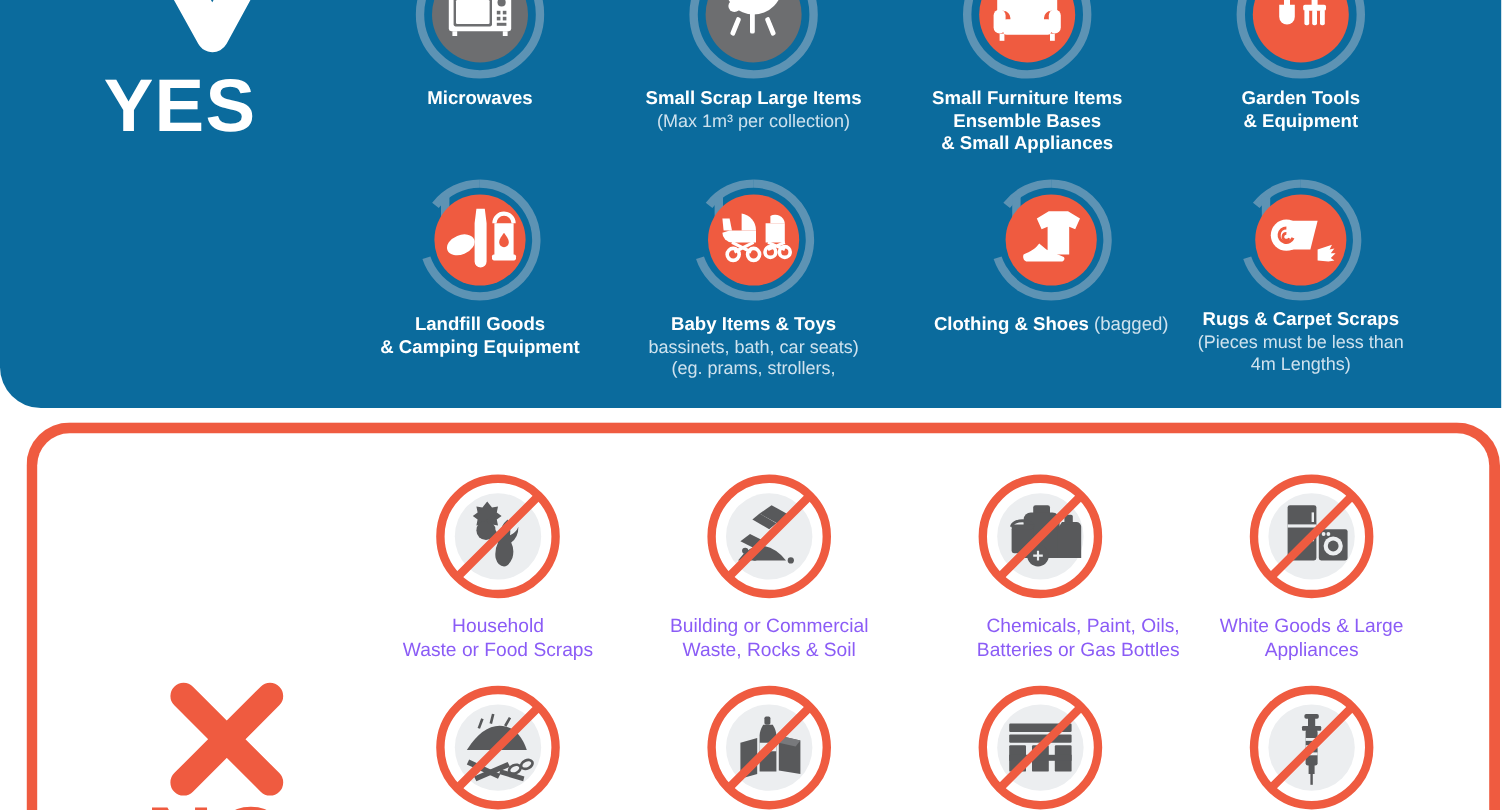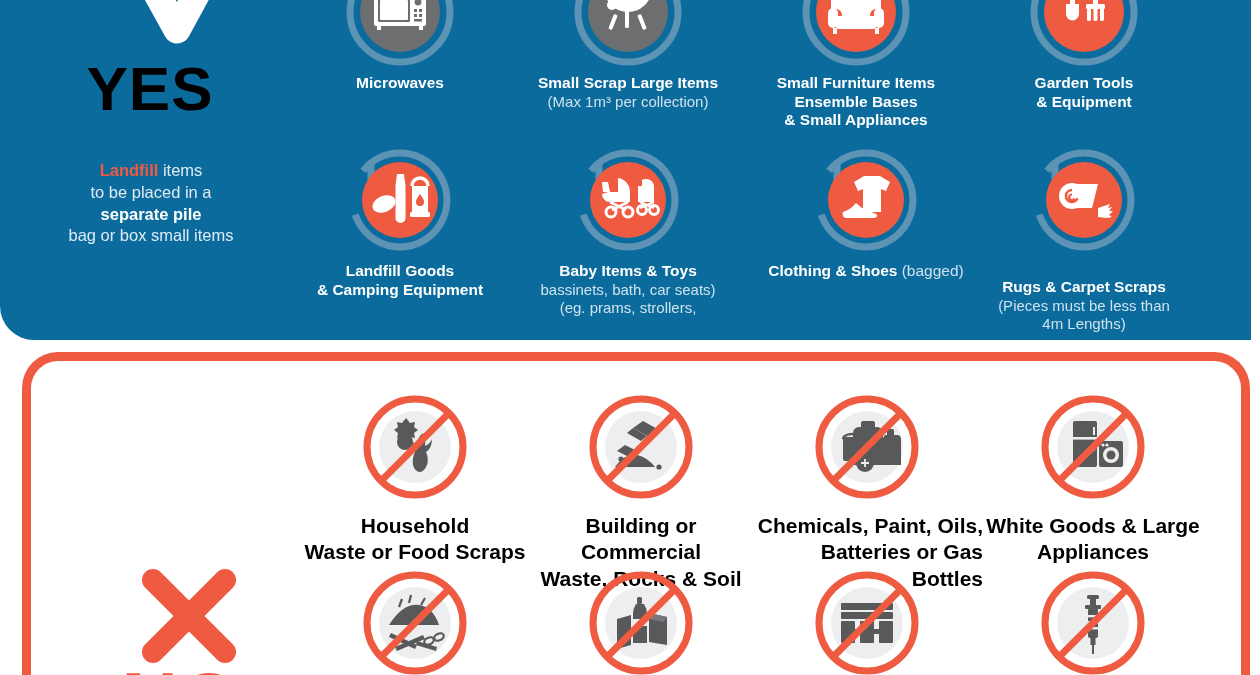--- a/index.html
+++ b/index.html
@@ -14,21 +14,21 @@
   .yes-panel{
     position:absolute;left:0;top:-60px;width:1251px;height:400px;
     background:#0b6b9d;border-bottom-left-radius:34px;
   }
   .yes-left{
     position:absolute;left:0;top:60px;width:300px;height:340px;
   }
   .check-wrap{position:absolute;left:122px;top:-56px;width:118px;height:118px;}
   .yes-word{
     position:absolute;left:0;top:58px;width:300px;text-align:center;
-    color:#000000;font-size:62px;font-weight:700;letter-spacing:1px;line-height:1;
+    color:#ffffff;font-size:62px;font-weight:700;letter-spacing:1px;line-height:1;
   }
   .landfill-note{
     position:absolute;left:20px;top:160px;width:262px;text-align:center;
     color:#dfeaf2;font-size:16.5px;line-height:1.32;
   }
   .landfill-note .hl{color:#ef5b40;font-weight:700;}
   .landfill-note .bold{color:#ffffff;font-weight:700;}
 
   
   .yes-grid{
@@ -53,21 +53,21 @@
   }
   .no-left{position:absolute;left:0;top:0;width:300px;height:420px;}
   .x-mark{position:absolute;left:108px;top:205px;width:100px;height:100px;}
   .no-word{
     position:absolute;left:0;top:300px;width:300px;text-align:center;
     color:#ef5b40;font-size:78px;font-weight:700;line-height:1;letter-spacing:1px;
   }
   .no-grid{position:absolute;left:280px;top:0;width:930px;height:420px;}
   .no-cell{position:absolute;width:232px;text-align:center;}
   .no-label{
-    color:#000000;font-size:21px;font-weight:700;line-height:1.25;
+    color:#8b5cf6;font-size:16px;font-weight:400;line-height:1.25;
   }
   .ban{position:relative;width:120px;height:120px;margin:0 auto;}
   .ban svg{display:block;width:120px;height:120px;}
 </style>
 </head>
 <body>
 
 <div class="stage">
 
   <div class="yes-panel">
@@ -75,26 +75,20 @@
     <div class="yes-left">
 
       <div class="check-wrap">
         <svg viewBox="0 0 118 118" width="118" height="118" aria-hidden="true">
           <path d="M14 12 L55 86 L104 -4" fill="none" stroke="#ffffff" stroke-width="27" stroke-linecap="round" stroke-linejoin="round"></path>
         </svg>
       </div>
 
       <div class="yes-word">YES</div>
 
-      <div class="landfill-note">
-        <span class="hl">Landfill</span><span> items</span><br>
-        <span>to be placed in a</span><br>
-        <span class="bold">separate pile</span><br>
-        <span>bag or box small items</span>
-      </div>
     </div>
 
     <div class="yes-grid">
 
       <div class="yes-cell" style="left:-14px;top:-42px;">
         <div class="badge">
           <svg viewBox="0 0 108 108">
             <circle cx="54" cy="54" r="50" fill="none" stroke="#5d93b4" stroke-width="7"></circle>
             <circle cx="54" cy="54" r="40" fill="#6d6e70"></circle>
             <g fill="#ffffff">
@@ -225,21 +219,21 @@
             </g>
           </svg>
         </div>
         <div class="yes-label" style="margin-top:8px;">
           <span>Baby Items &amp; Toys</span>
           <span class="sub">bassinets, bath, car seats)</span>
           <span class="sub">(eg. prams, strollers,</span>
         </div>
       </div>
 
-      <div class="yes-cell" style="left:452px;top:146px;">
+      <div class="yes-cell" style="left:462px;top:146px;">
         <div class="badge">
           <svg viewBox="0 0 108 108">
             <path d="M54 7 A47 47 0 1 1 53.9 7" fill="none" stroke="#5d93b4" stroke-width="7" stroke-dasharray="250 46" stroke-dashoffset="44"></path>
             <path d="M25 21 l0 12 l12 0" fill="none" stroke="#5d93b4" stroke-width="7" stroke-linecap="square"></path>
             <circle cx="54" cy="54" r="38" fill="#ef5b40"></circle>
             <g fill="#ffffff">
               <path d="M52 30 h16 l10 6 -4 9 -5 -2 v23 H51 V43 l-5 2 -4 -9 Z"></path>
               <path d="M31 66 c6 -2 10 -5 13 -9 l6 5 14 6 c2 1 1 4 -2 4 H34 c-3 0 -4 -4 -3 -6 Z"></path>
             </g>
           </svg>
@@ -257,21 +251,21 @@
             <circle cx="54" cy="54" r="38" fill="#ef5b40"></circle>
             <g fill="#ffffff">
               <path d="M46 38 h22 l-6 24 h-22 Z"></path>
               <path d="M68 62 l12 -4 -2 4 4 -1 -3 4 4 0 -4 4 3 2 -5 1 -9 -1 Z"></path>
               <circle cx="42" cy="50" r="13"></circle>
               <path d="M42 44 a6 6 0 1 0 5.5 8.3" fill="none" stroke="#ef5b40" stroke-width="2.6"></path>
               <path d="M42 48.5 a2.8 2.8 0 1 0 2.4 4" fill="none" stroke="#ef5b40" stroke-width="2.2"></path>
             </g>
           </svg>
         </div>
-        <div class="yes-label" style="margin-top:24px;">
+        <div class="yes-label" style="margin-top:4px;">
           <span>Rugs &amp; Carpet Scraps</span>
           <span class="sub">(Pieces must be less than</span>
           <span class="sub">4m Lengths)</span>
         </div>
       </div>
 
     </div>
   </div>
 
   <div class="no-panel">

